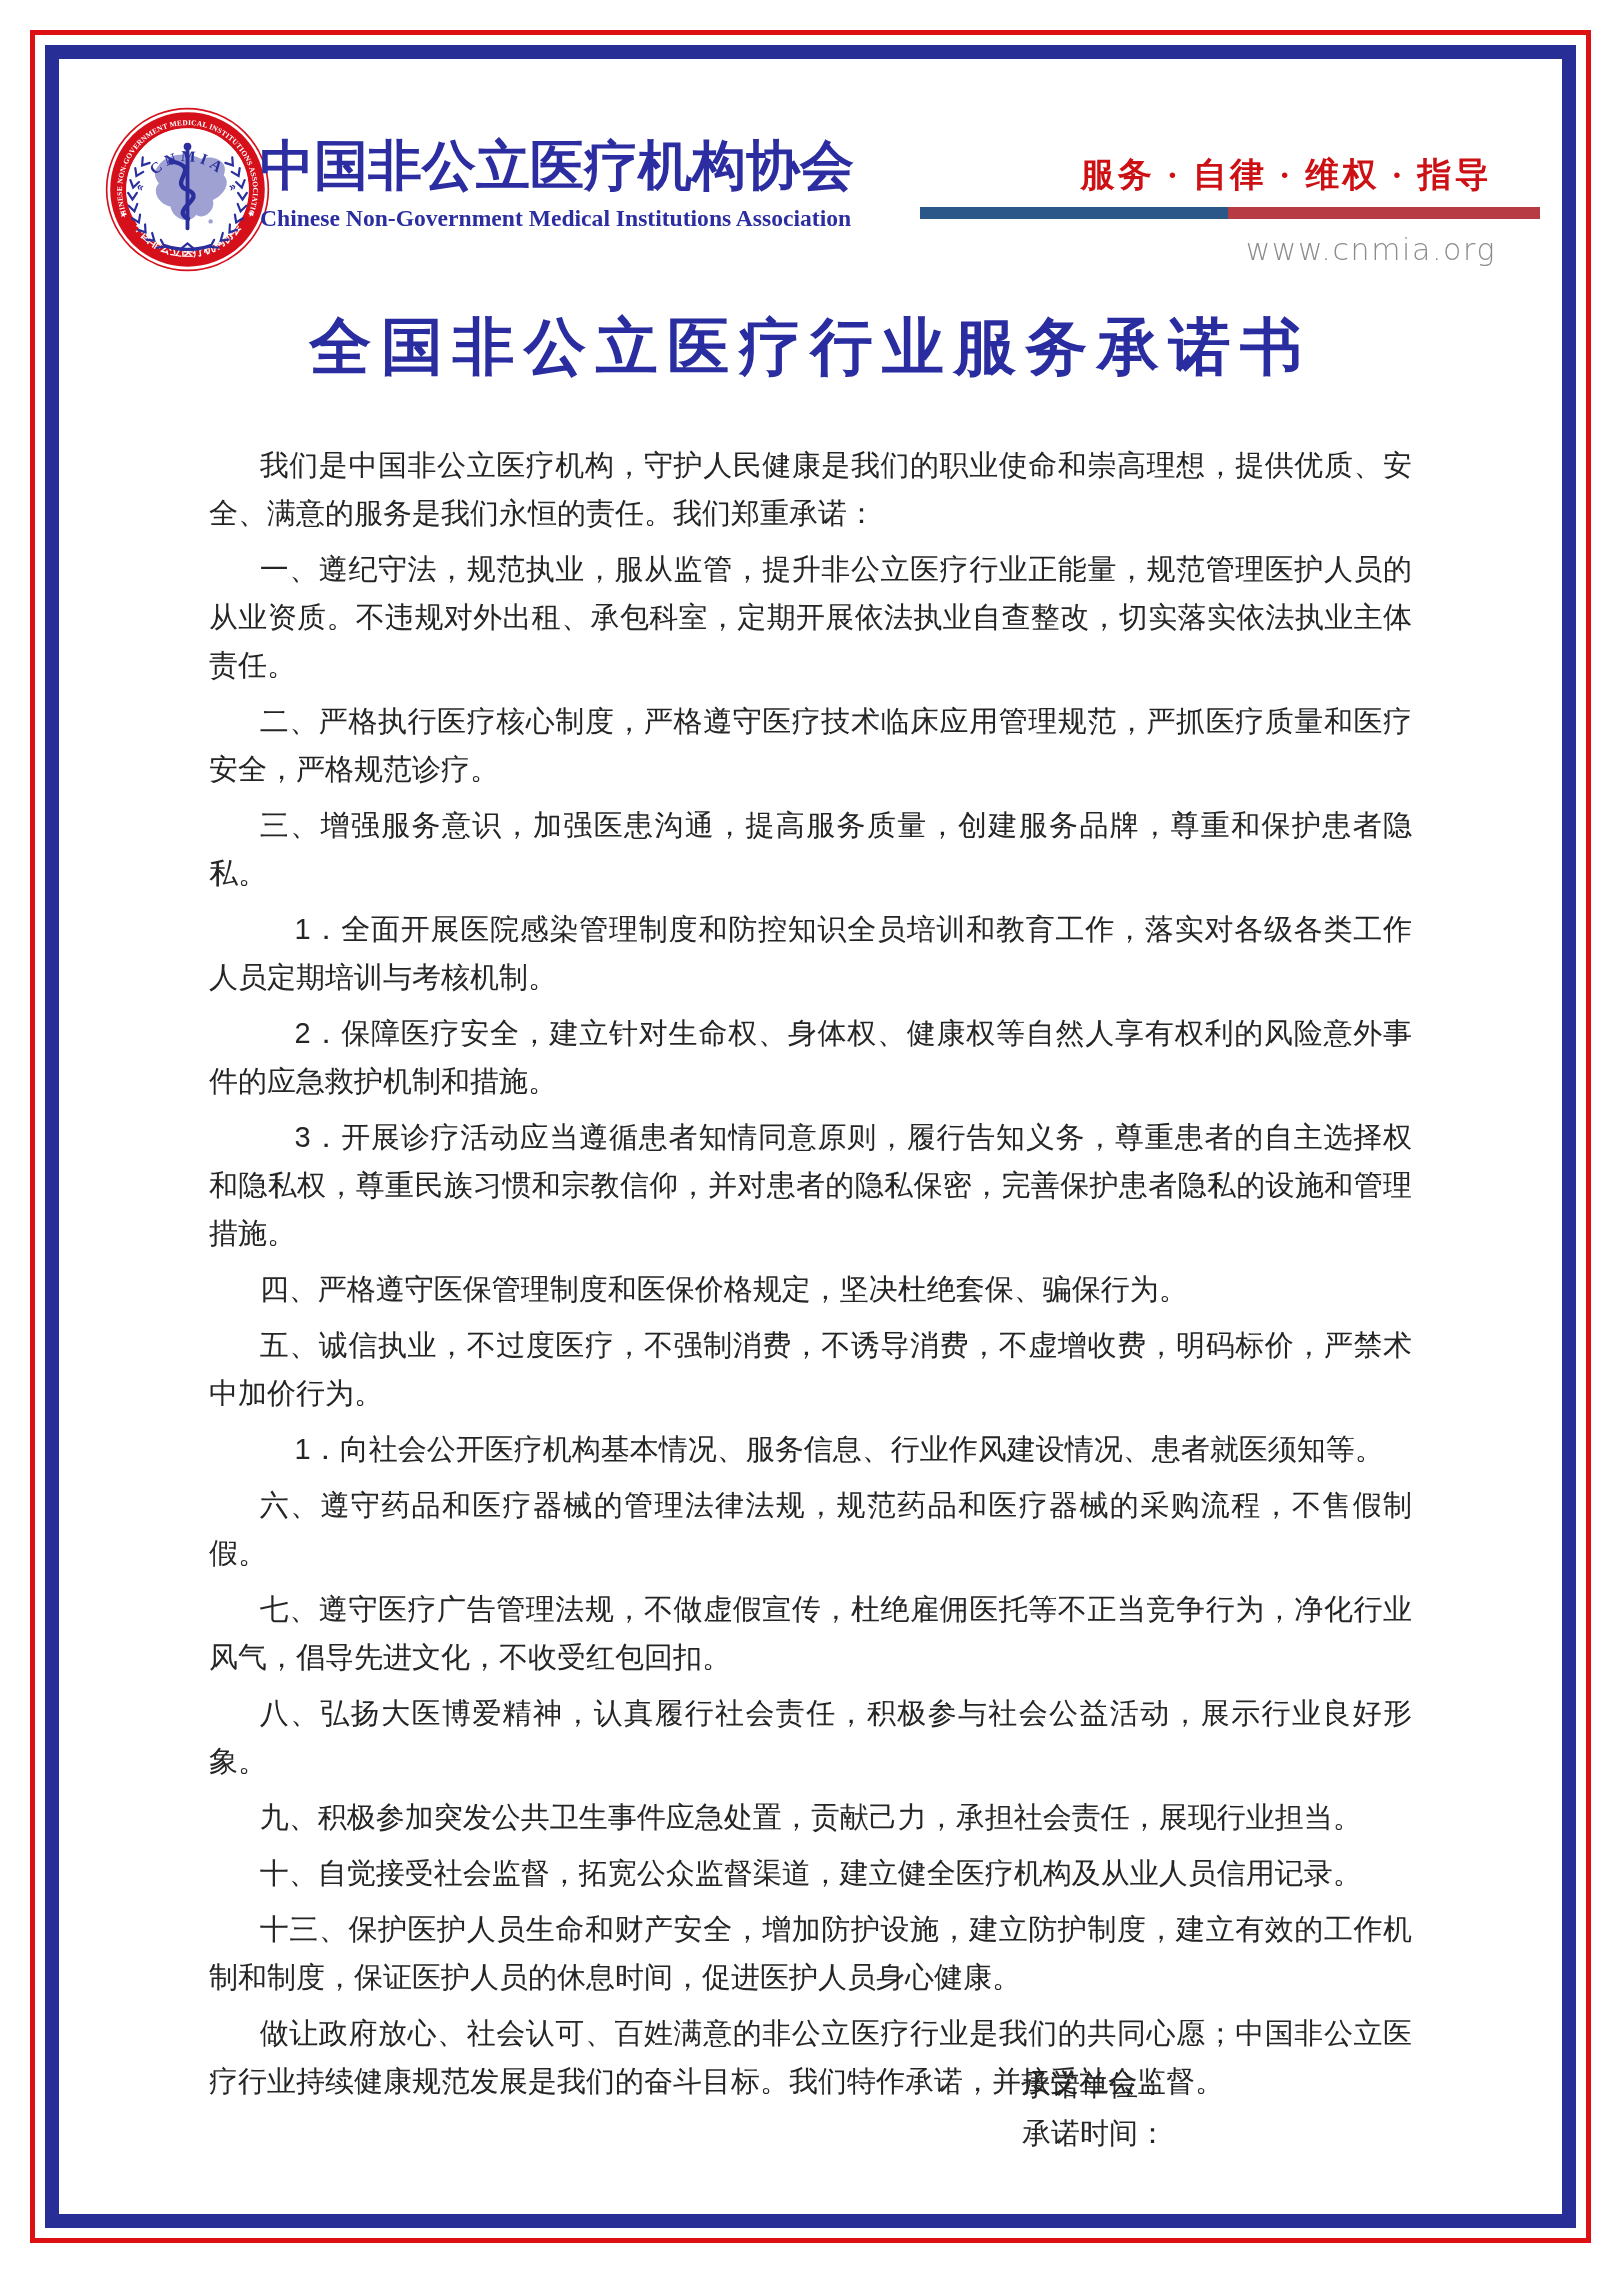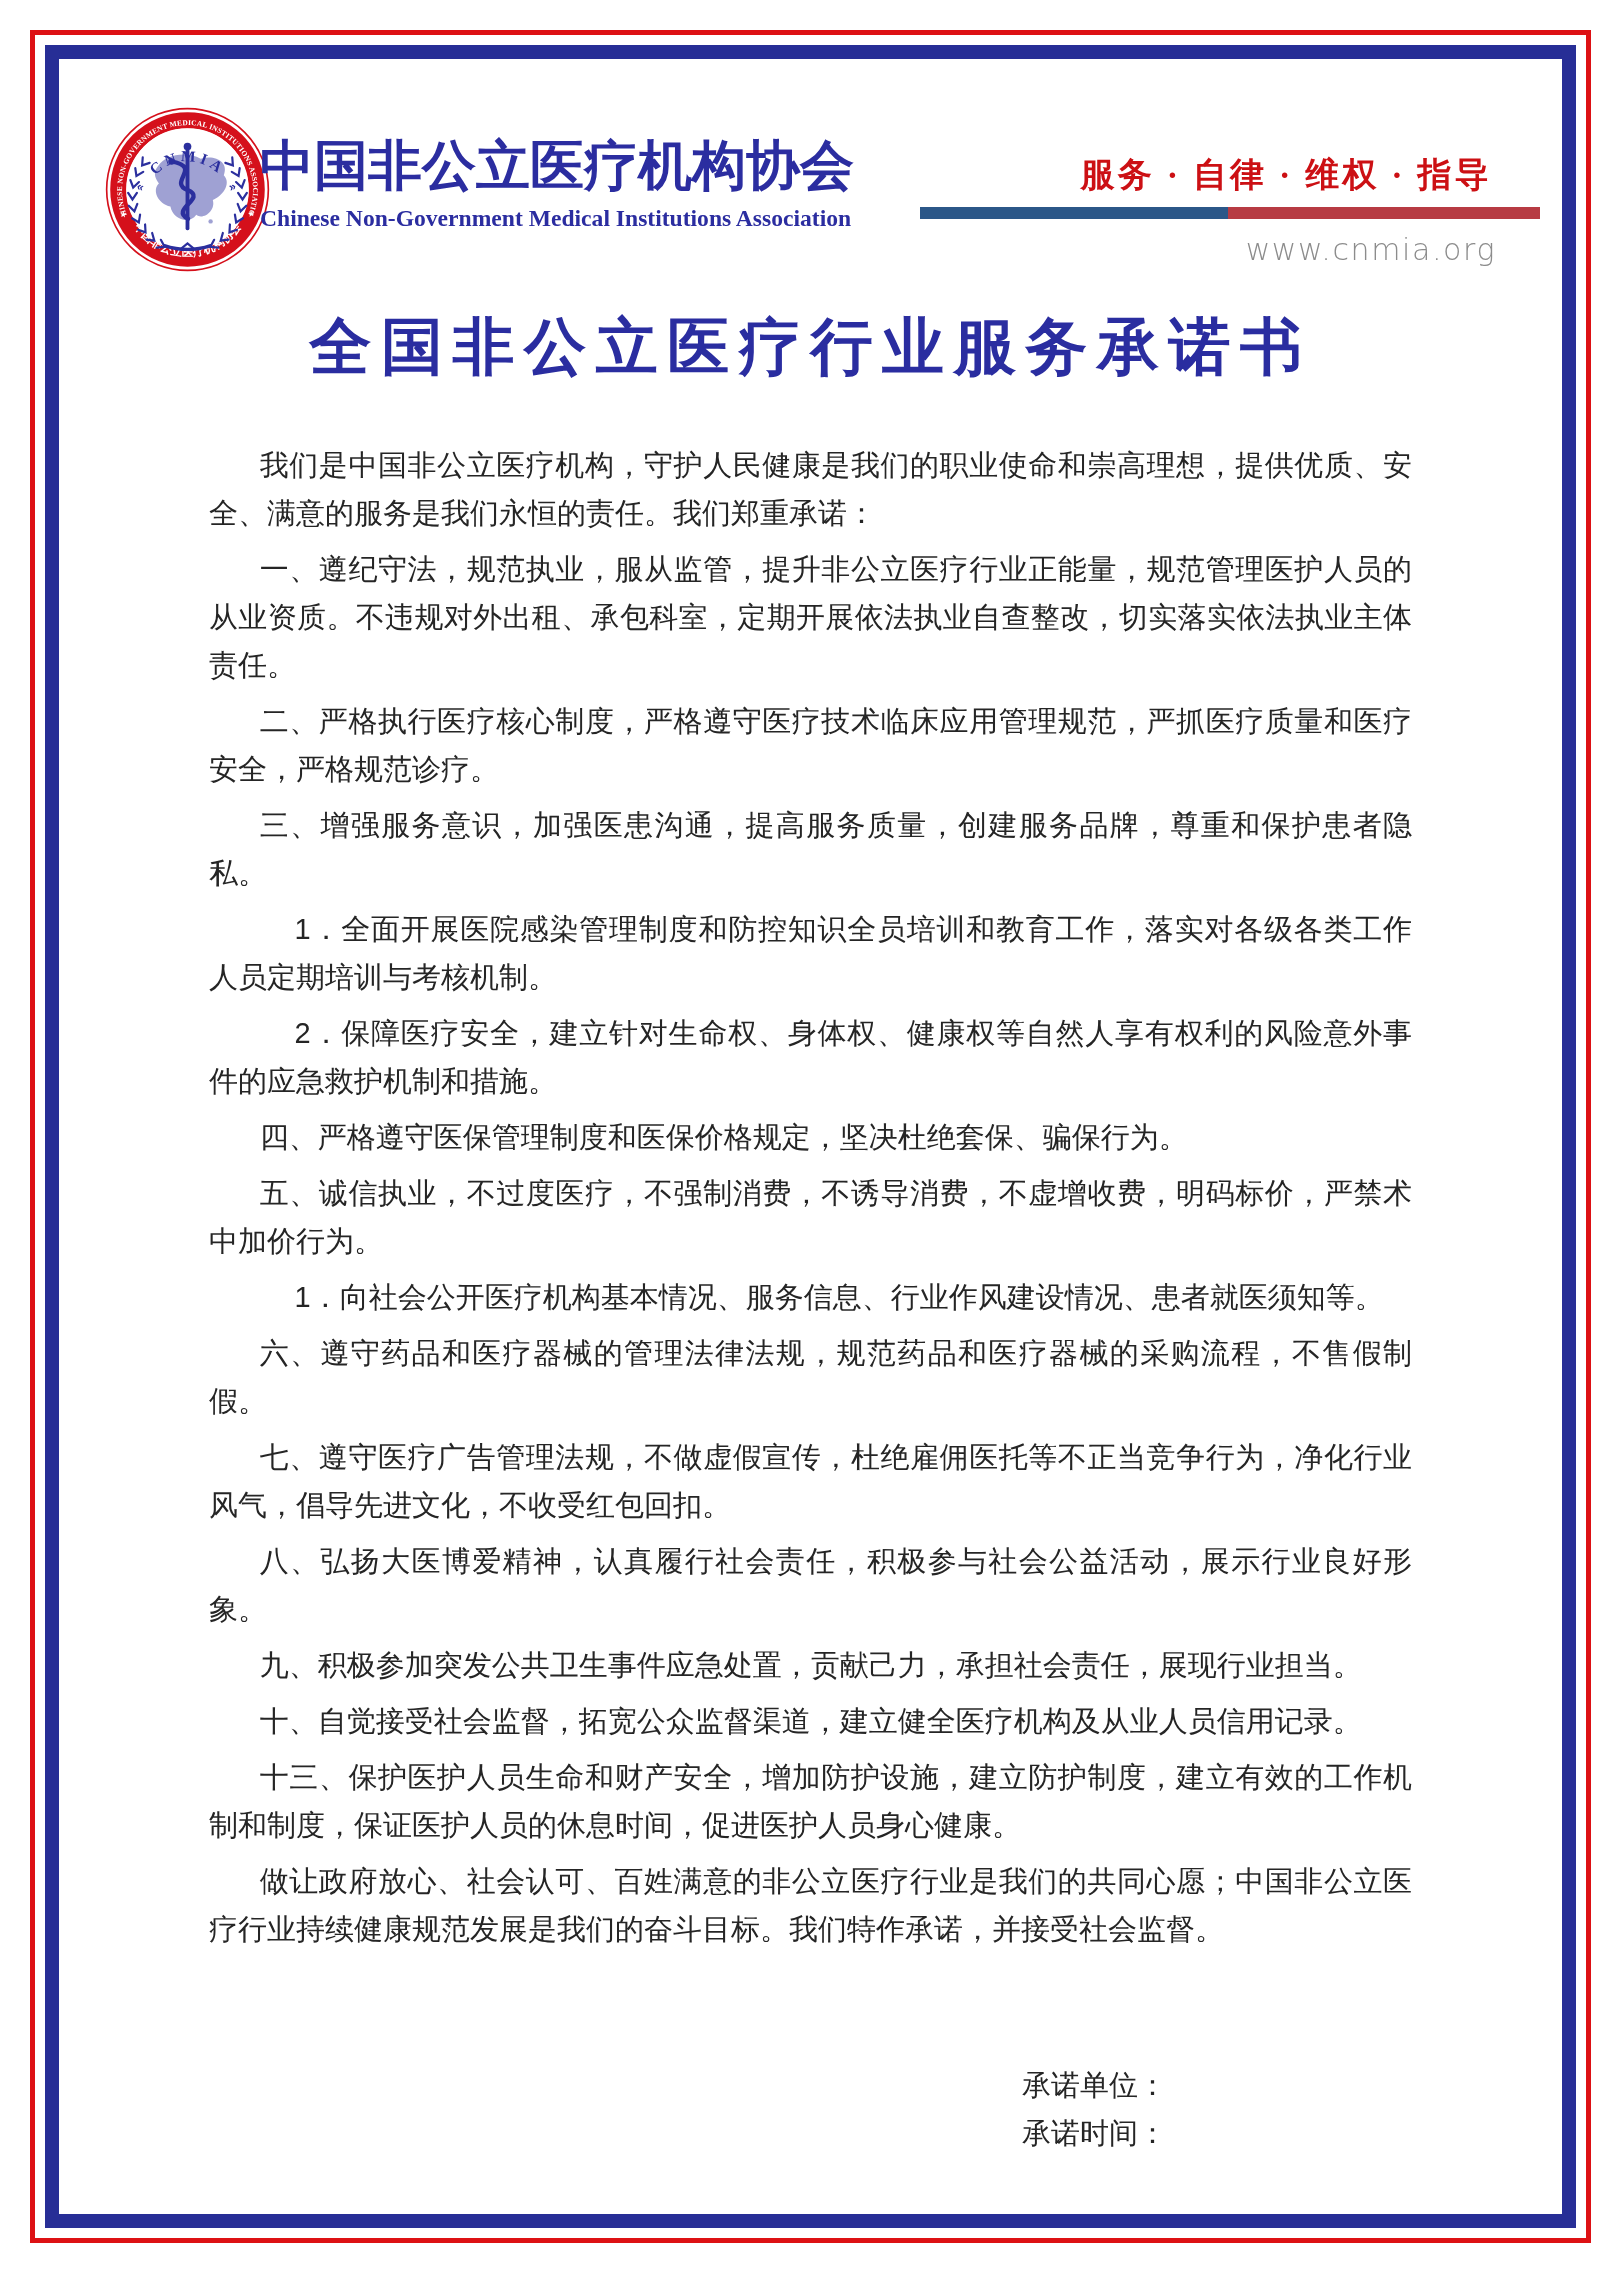--- a/index.html
+++ b/index.html
@@ -120,20 +120,21 @@
 
   <div class="doc-title">全国非公立医疗行业服务承诺书</div>
 
   <div class="body-text">
     <p class="ind1">我们是中国非公立医疗机构，守护人民健康是我们的职业使命和崇高理想，提供优质、安全、满意的服务是我们永恒的责任。我们郑重承诺：</p>
     <p class="ind1">一、遵纪守法，规范执业，服从监管，提升非公立医疗行业正能量，规范管理医护人员的从业资质。不违规对外出租、承包科室，定期开展依法执业自查整改，切实落实依法执业主体责任。</p>
     <p class="ind1">二、严格执行医疗核心制度，严格遵守医疗技术临床应用管理规范，严抓医疗质量和医疗安全，严格规范诊疗。</p>
     <p class="ind1">三、增强服务意识，加强医患沟通，提高服务质量，创建服务品牌，尊重和保护患者隐私。</p>
     <p class="ind2">1．全面开展医院感染管理制度和防控知识全员培训和教育工作，落实对各级各类工作人员定期培训与考核机制。</p>
     <p class="ind2">2．保障医疗安全，建立针对生命权、身体权、健康权等自然人享有权利的风险意外事件的应急救护机制和措施。</p>
+    <p class="ind2">3．开展诊疗活动应当遵循患者知情同意原则，履行告知义务，尊重患者的自主选择权和隐私权，尊重民族习惯和宗教信仰，并对患者的隐私保密，完善保护患者隐私的设施和管理措施。</p>
     <p class="ind1">四、严格遵守医保管理制度和医保价格规定，坚决杜绝套保、骗保行为。</p>
     <p class="ind1">五、诚信执业，不过度医疗，不强制消费，不诱导消费，不虚增收费，明码标价，严禁术中加价行为。</p>
     <p class="ind2">1．向社会公开医疗机构基本情况、服务信息、行业作风建设情况、患者就医须知等。</p>
     <p class="ind1">六、遵守药品和医疗器械的管理法律法规，规范药品和医疗器械的采购流程，不售假制假。</p>
     <p class="ind1">七、遵守医疗广告管理法规，不做虚假宣传，杜绝雇佣医托等不正当竞争行为，净化行业风气，倡导先进文化，不收受红包回扣。</p>
     <p class="ind1">八、弘扬大医博爱精神，认真履行社会责任，积极参与社会公益活动，展示行业良好形象。</p>
     <p class="ind1">九、积极参加突发公共卫生事件应急处置，贡献己力，承担社会责任，展现行业担当。</p>
     <p class="ind1">十、自觉接受社会监督，拓宽公众监督渠道，建立健全医疗机构及从业人员信用记录。</p>
     <p class="ind1">十三、保护医护人员生命和财产安全，增加防护设施，建立防护制度，建立有效的工作机制和制度，保证医护人员的休息时间，促进医护人员身心健康。</p>
     <p class="ind1">做让政府放心、社会认可、百姓满意的非公立医疗行业是我们的共同心愿；中国非公立医疗行业持续健康规范发展是我们的奋斗目标。我们特作承诺，并接受社会监督。</p>

